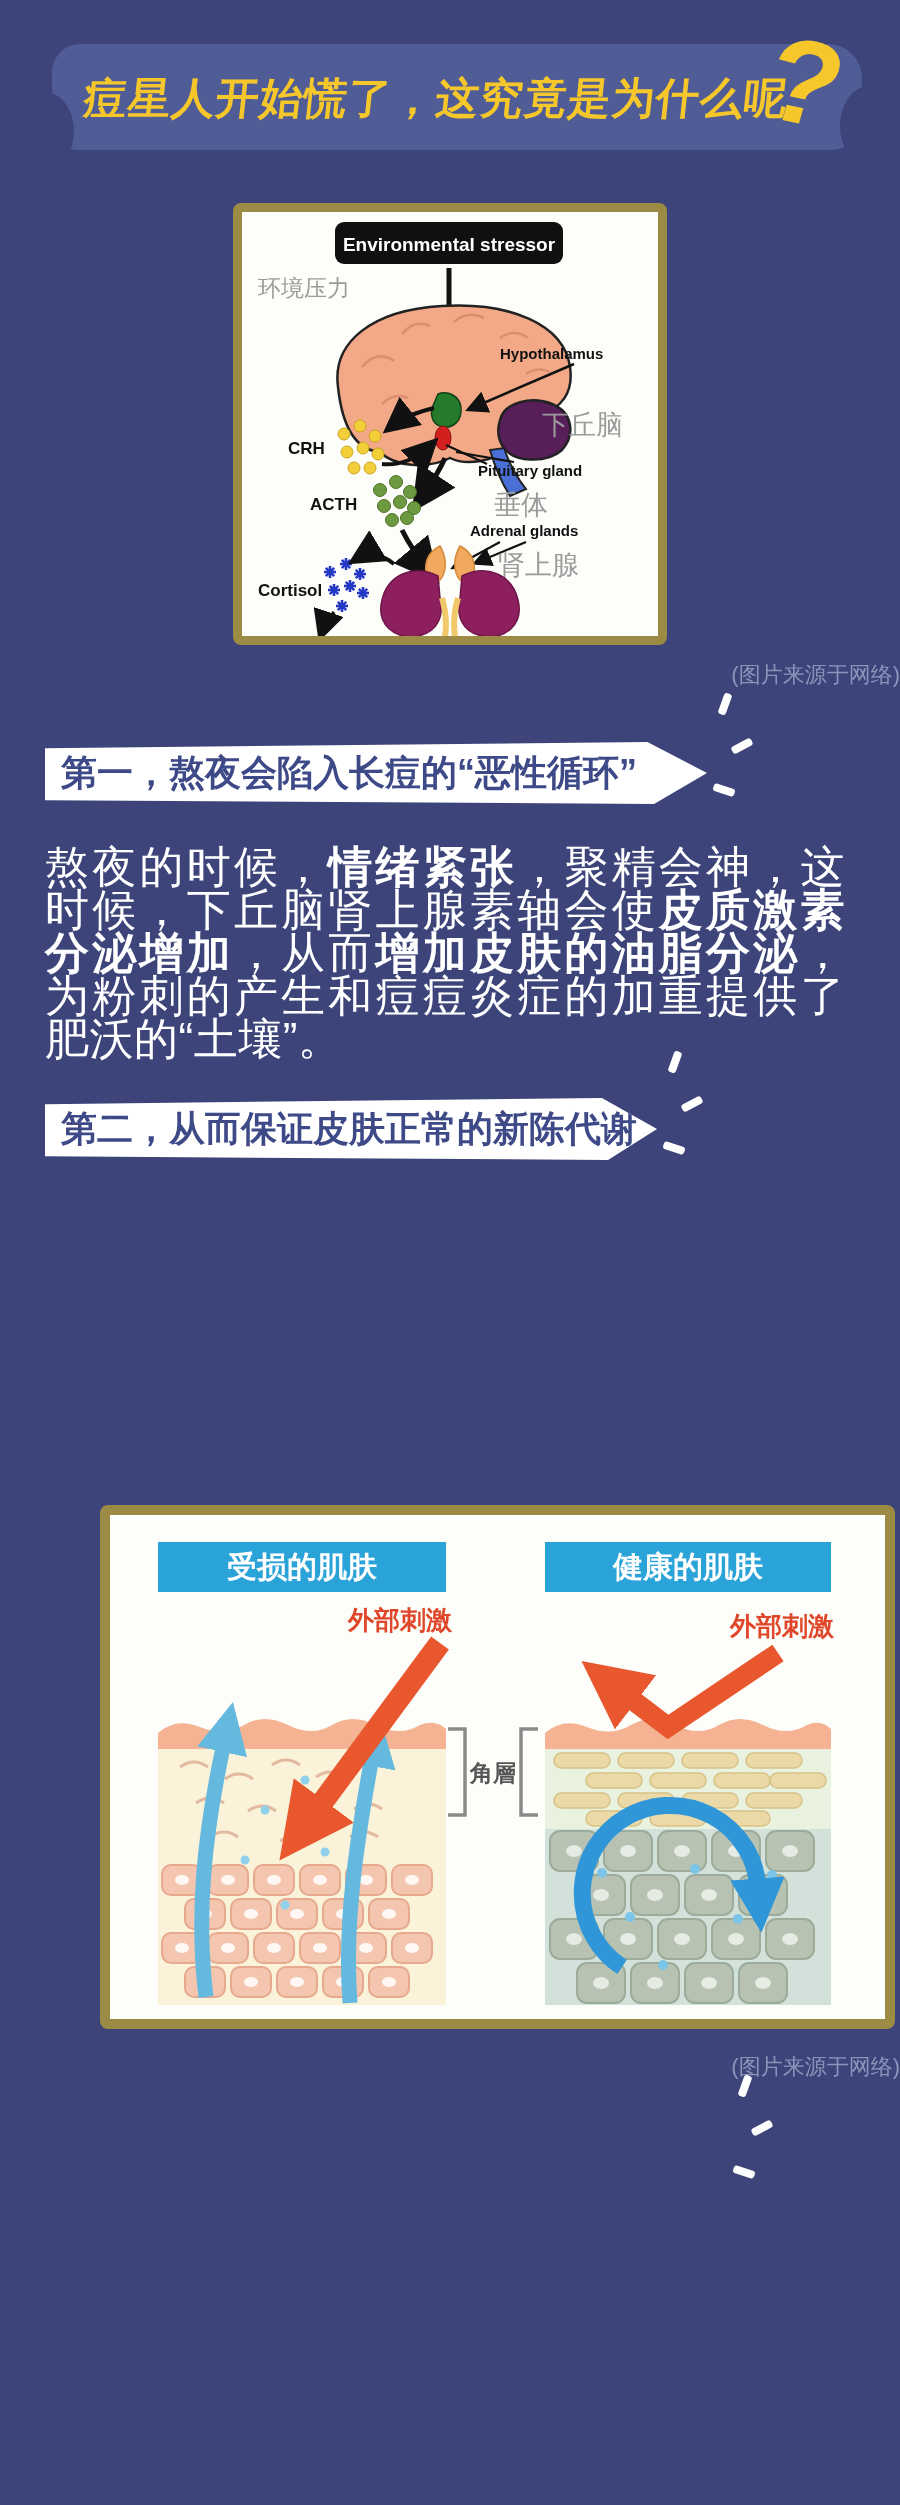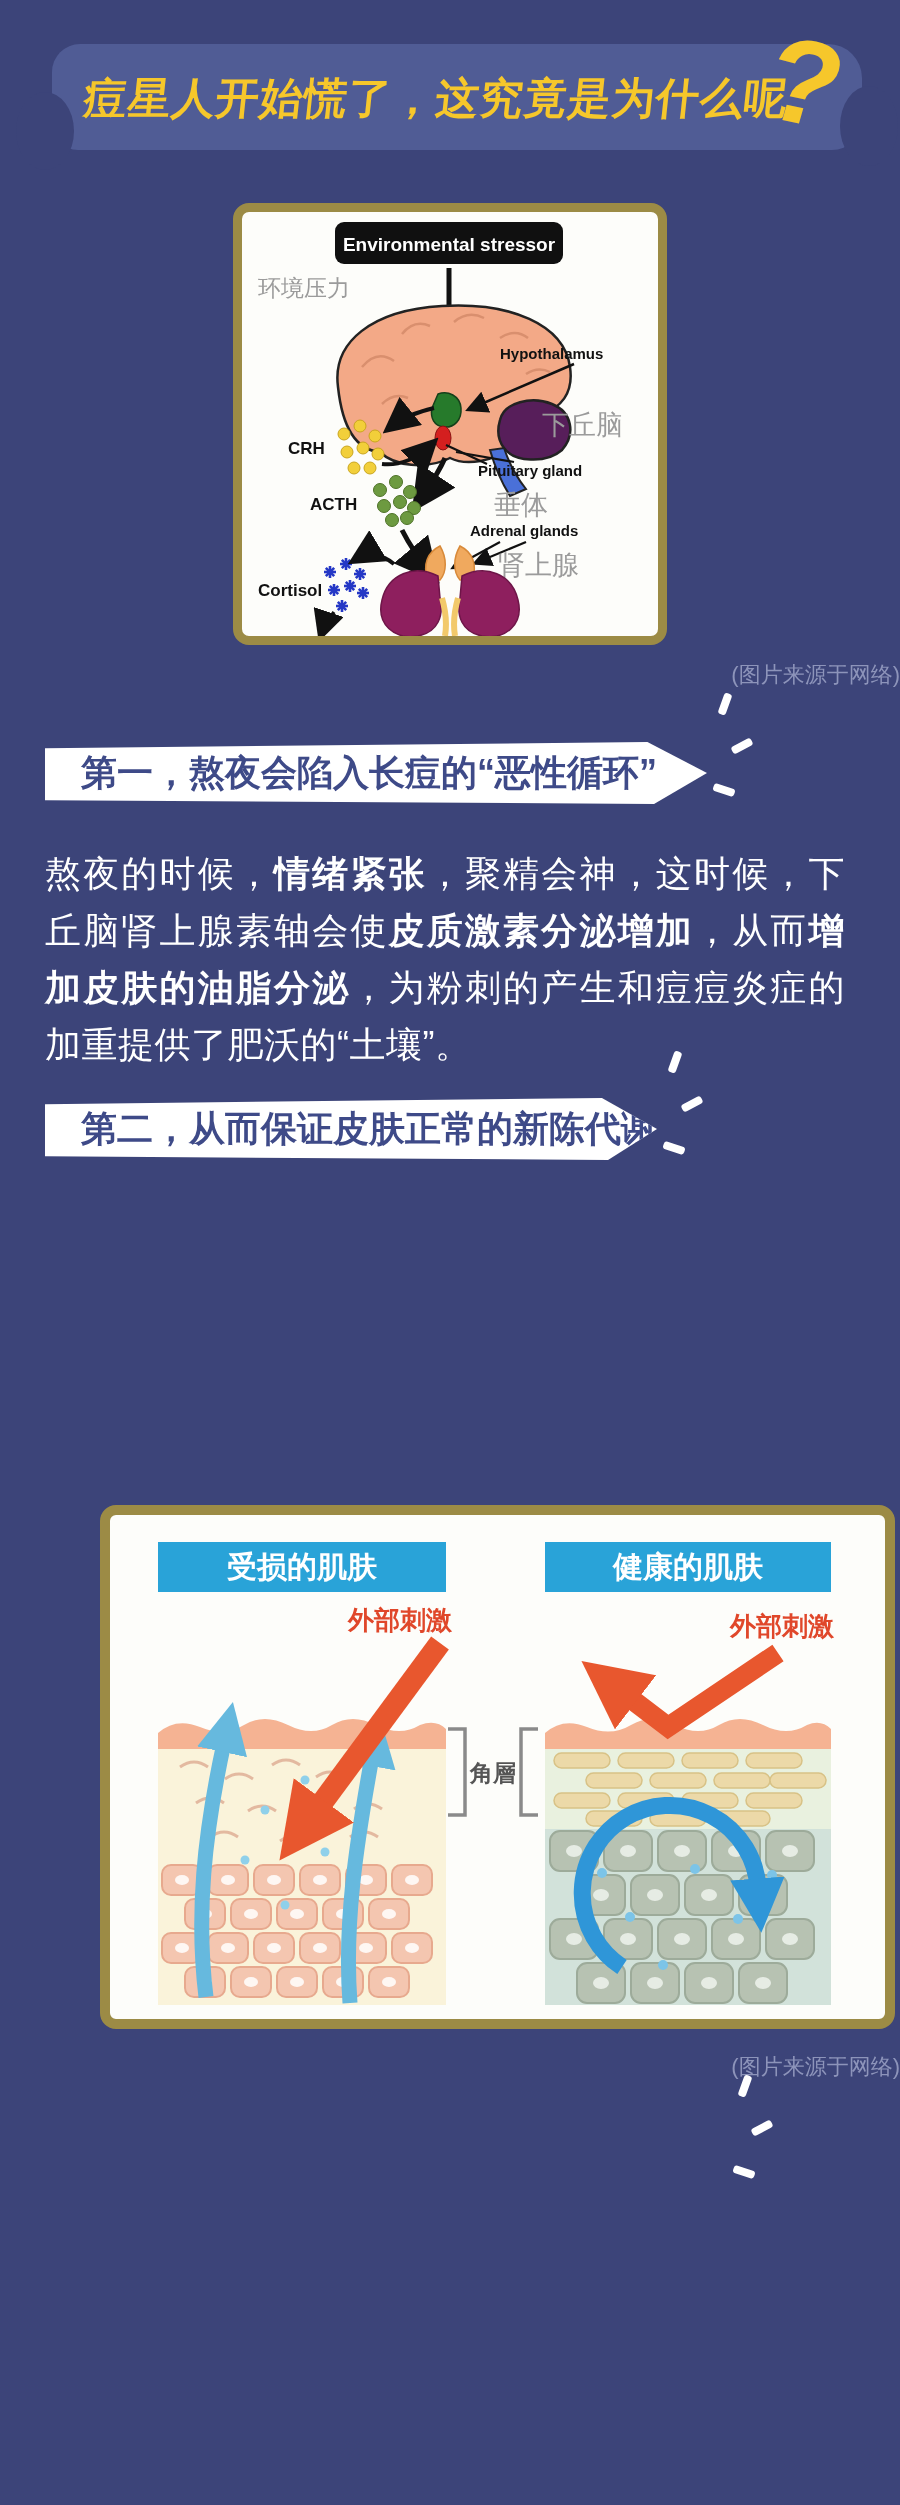--- a/index.html
+++ b/index.html
@@ -17,39 +17,39 @@
     background:var(--plaque_bg);border-radius:28px 34px 30px 26px;}
   .notch{position:absolute;background:var(--page_bg);border-radius:50%;}
   .notch-l{left:-36px;top:48px;width:58px;height:78px;}
   .notch-r{right:-36px;top:42px;width:58px;height:80px;}
   .title{position:absolute;left:32px;top:26px;font-size:43px;font-weight:800;
     letter-spacing:1px;color:var(--title_yellow);transform:skewX(-6deg);white-space:nowrap;}
   .qmark{position:absolute;left:768px;top:22px;font-size:120px;font-weight:800;
     color:var(--title_yellow);transform:rotate(12deg) skewX(-4deg);z-index:3;line-height:1;}
 
   
-  .gold-frame{position:absolute;background:#fdfdfa;border:9px solid var(--gold_frame);border-radius:16px;}
+  .gold-frame{position:absolute;background:#fdfdfa;border:9px solid var(--gold_frame);border-radius:8px;}
   .fig1{left:233px;top:203px;width:416px;height:424px;}
   .fig2{left:60px;top:1505px;width:775px;height:504px;border-width:10px;margin-left:40px;}
   .caption{position:absolute;left:0;width:900px;text-align:right;font-size:22px;color:var(--caption_gray);}
   .cap1{top:660px;}
   .cap2{top:2052px;}
 
   
   .banner{position:absolute;height:62px;background:var(--banner_bg);
     clip-path:polygon(0 10%,91% 0,100% 50%,92% 100%,0 94%);
     display:flex;align-items:center;}
-  .banner span{padding-left:16px;font-size:36px;font-weight:700;color:var(--banner_text);white-space:nowrap;margin-left:20px;}
+  .banner span{padding-left:16px;font-size:36px;font-weight:700;color:var(--banner_text);white-space:nowrap;}
   .b1{left:45px;top:742px;width:662px;}
   .b2{left:45px;top:1098px;width:612px;}
   .b3{left:45px;top:2122px;width:682px;}
   .spark{position:absolute;width:22px;height:8px;background:#fff;border-radius:3px;}
 
   
-  .para{position:absolute;left:45px;width:800px;margin:0;font-size:36px;line-height:57px;
+  .para{position:absolute;left:45px;width:800px;margin:0;font-size:44px;line-height:43px;
     color:var(--body_text);text-align:justify;letter-spacing:.5px;}
   .para b{font-weight:800;}
   .p1{top:845px;}
   .p2{top:1196px;}
   .p3{top:2220px;}
 
   svg text{font-family:"Liberation Sans","DejaVu Sans",sans-serif;}
 </style>
 </head>
 <body>

